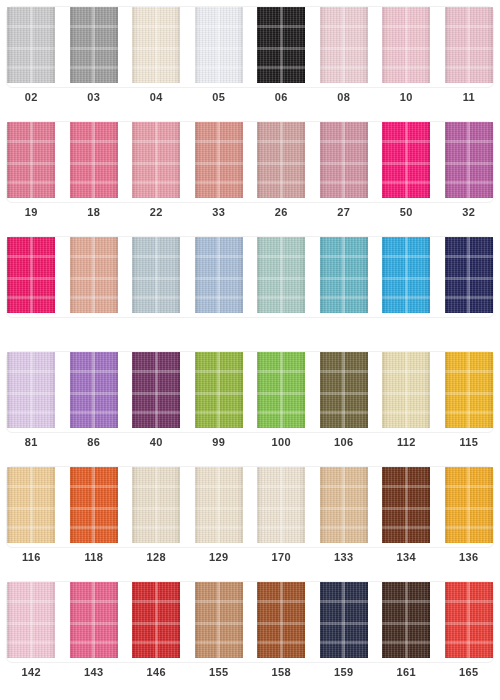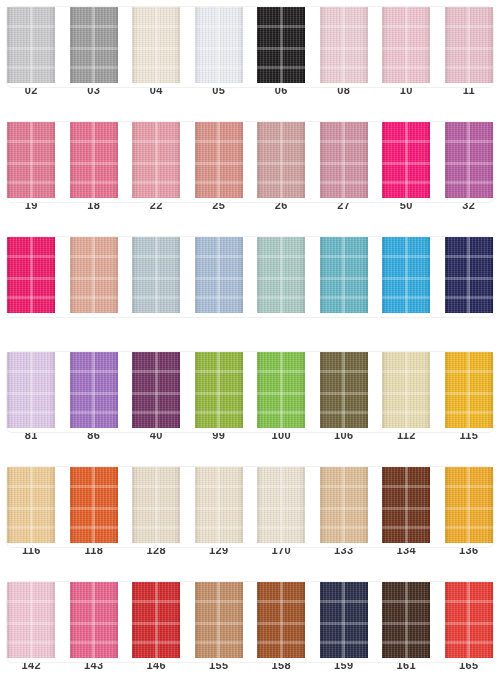--- a/index.html
+++ b/index.html
@@ -128,21 +128,21 @@
       rgba(255,255,255,0.05) 12%,
       rgba(255,255,255,0.02) 50%,
       rgba(255,255,255,0.05) 88%,
       rgba(0,0,0,0.07) 100%
     );
   }
 
   .labels {
     display: flex;
     height: 26px;
-    align-items: flex-start;
+    align-items: center;
   }
 
   .label {
     width: 62.5px;
     text-align: center;
     font-size: 11px;
     font-weight: bold;
     color: #3a3a3a;
     letter-spacing: 0.3px;
   }
@@ -343,21 +343,21 @@
             <div class="seam-h h2"></div>
             <div class="seam-h h3"></div>
             <div class="shade"></div>
           </div>
         </div>
       </div>
       <div class="labels">
         <div class="label">19</div>
         <div class="label">18</div>
         <div class="label">22</div>
-        <div class="label">25</div>
+        <div class="label">33</div>
         <div class="label">26</div>
         <div class="label">27</div>
         <div class="label">50</div>
         <div class="label">32</div>
       </div>
     </div>
     <div class="swatch-row">
       <div class="row-panel"></div>
       <div class="cells">
         <div class="cell">

